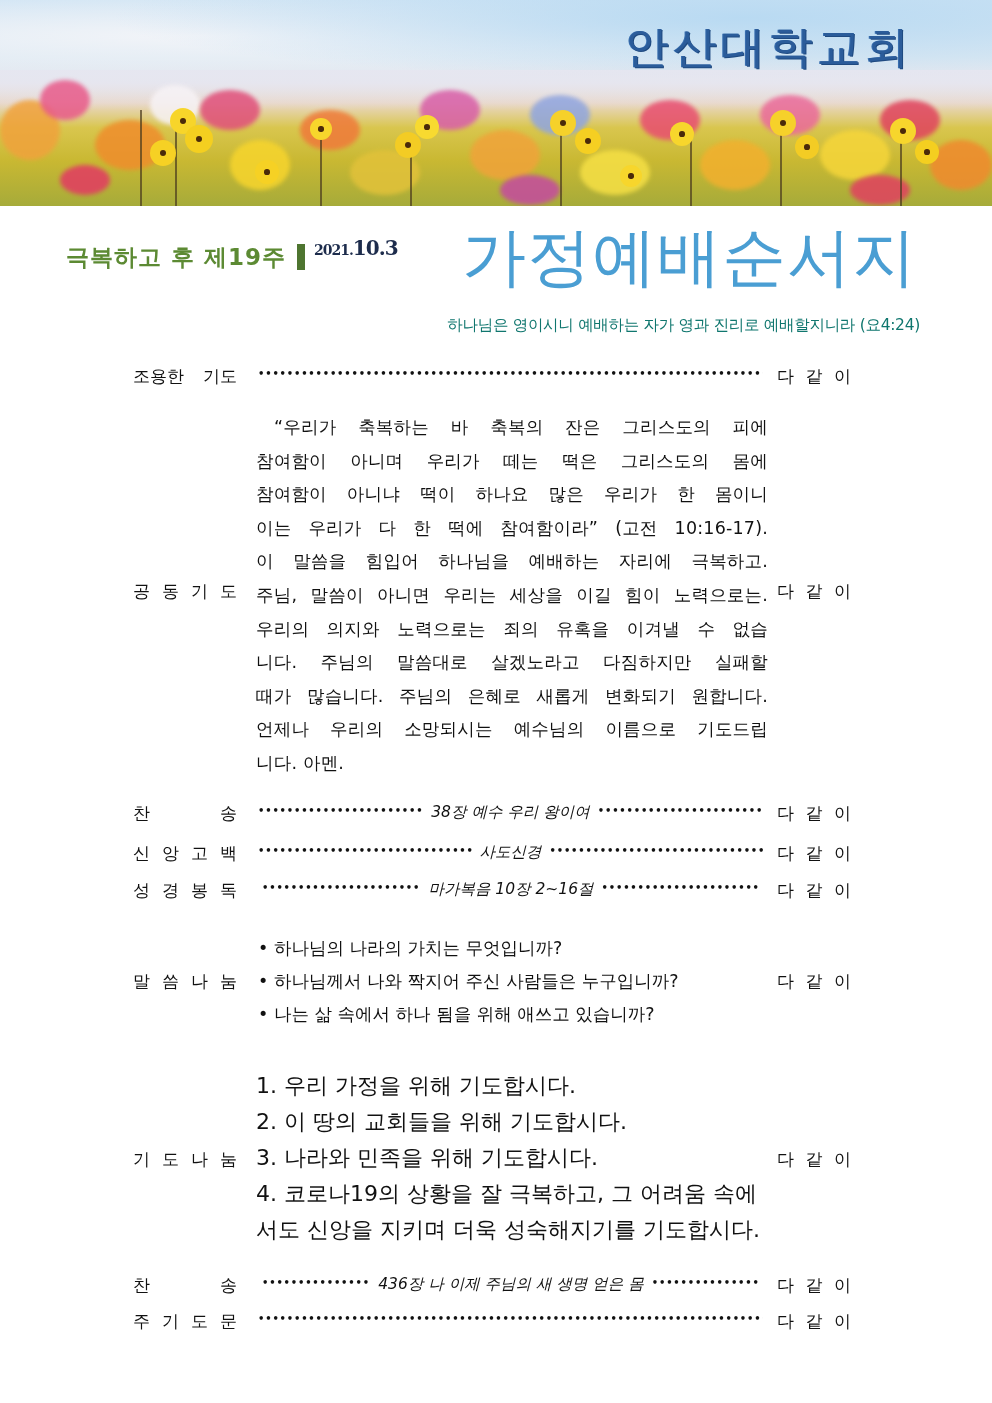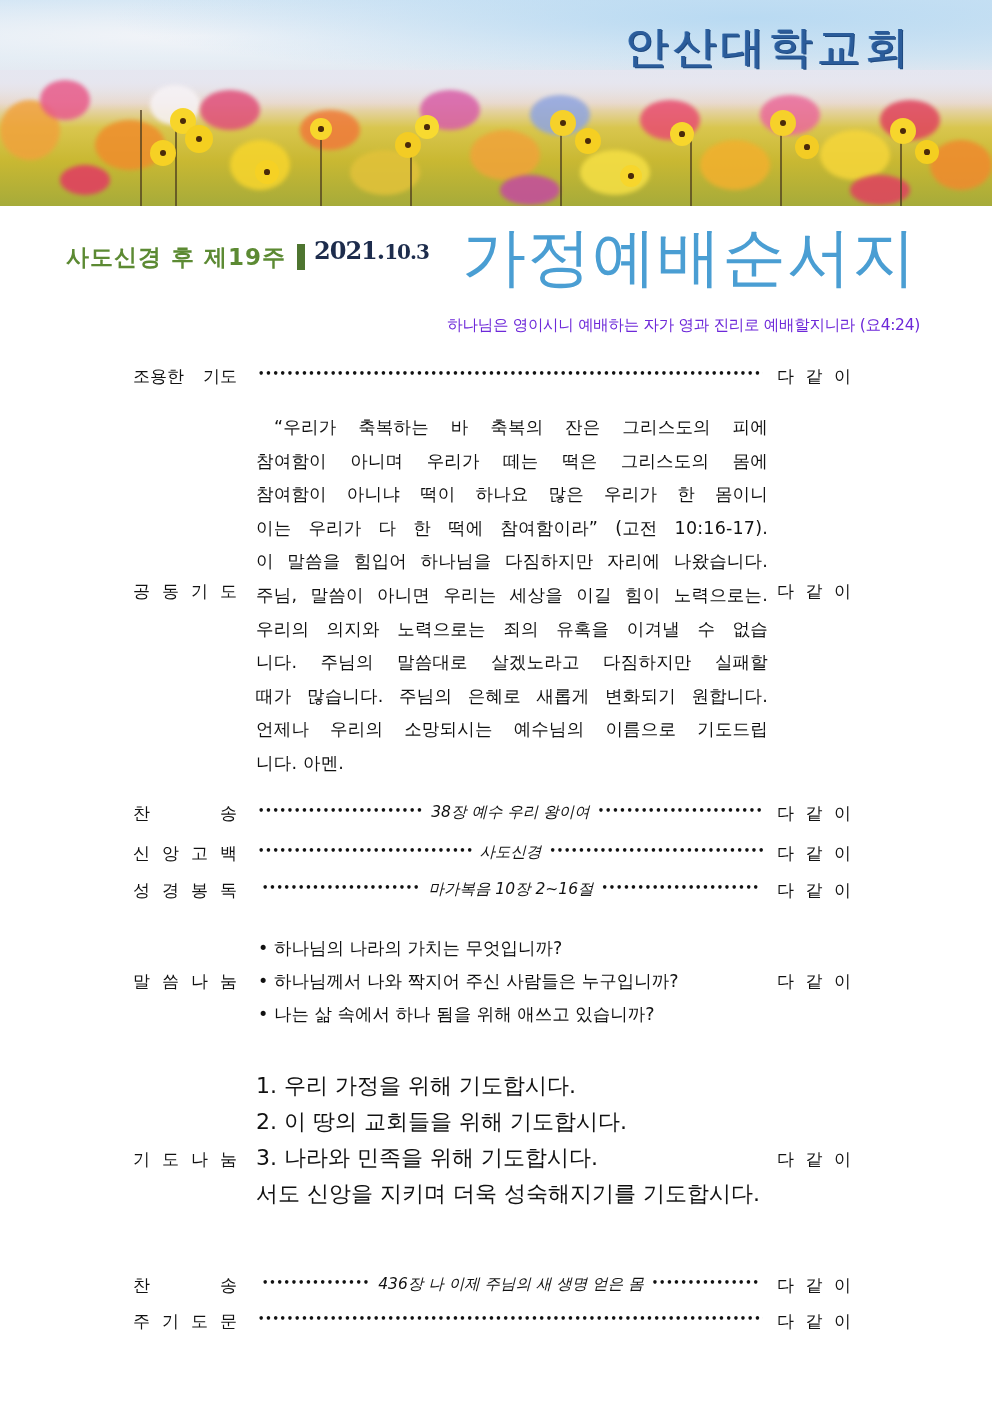--- a/index.html
+++ b/index.html
@@ -23,25 +23,25 @@
   .church-name { position: absolute; left: 625px; top: 18px; font-size: 44px; font-weight: normal;
     color: #2b5c9a; letter-spacing: 4px; text-shadow: 1px 1px 0 #1f4a80, -1px 0 0 #3a70b0;
     font-family: "DejaVu Sans", sans-serif; }
 
   
   .season { position: absolute; left: 66px; top: 242px; font-size: 23px; font-weight: bold;
     color: #5c8a33; letter-spacing: 1px; }
   .season-bar { position: absolute; left: 297px; top: 244px; width: 8px; height: 26px; background: #4e7530; }
   .date { position: absolute; left: 314px; top: 236px; color: #1d2c4c; font-family: "DejaVu Serif", serif;
     font-weight: bold; }
-  .date .y { font-size: 24px; letter-spacing: -1px; }
+  .date .y { font-size: 14px; letter-spacing: -1px; }
   .date .md { font-size: 20px; letter-spacing: -1px; }
   .main-title { position: absolute; left: 462px; top: 214px; font-size: 64px; color: #4a9ed3;
     letter-spacing: 1px; font-family: "DejaVu Sans", sans-serif; font-weight: normal; }
-  .verse { position: absolute; right: 72px; top: 315px; font-size: 15.5px; color: #6d28d9;
+  .verse { position: absolute; right: 72px; top: 315px; font-size: 15.5px; color: #0f766e;
     letter-spacing: -0.3px; }
 
   
   .row { position: absolute; left: 0; width: 992px; font-size: 17px; }
   .lbl { position: absolute; left: 133px; width: 104px; display: flex; justify-content: space-between; }
   .lbl span { display: inline-block; }
   .resp { position: absolute; left: 777px; width: 74px; display: flex; justify-content: space-between; }
   .leader { position: absolute; left: 258px; width: 505px; display: flex; align-items: flex-start; white-space: nowrap; font-style: italic; }
   .dots { flex: 1; overflow: hidden; letter-spacing: 0; font-weight: bold; color: #111; font-size: 15px;
     line-height: 1; }
@@ -108,21 +108,21 @@
   <div class="flower" style="left:770px;top:110px;width:26px;height:26px;background:#f6d12a"></div>
   <div class="flower" style="left:795px;top:135px;width:24px;height:24px;background:#f3cc24"></div>
   <div class="flower" style="left:890px;top:118px;width:26px;height:26px;background:#f7d62c"></div>
   <div class="flower" style="left:915px;top:140px;width:24px;height:24px;background:#f4cf20"></div>
   <div class="flower" style="left:255px;top:160px;width:24px;height:24px;background:#f6d124"></div>
   <div class="flower" style="left:620px;top:165px;width:22px;height:22px;background:#f7d62c"></div>
 
   <div class="church-name">안산대학교회</div>
 </div>
 
-<div class="season">사도신경 후 제19주</div>
+<div class="season">극복하고 후 제19주</div>
 <div class="season-bar"></div>
 <div class="date">
   <span class="y">2021.</span><span class="md">10.3</span>
 </div>
 <div class="main-title">가정예배순서지</div>
 <div class="verse">하나님은 영이시니 예배하는 자가 영과 진리로 예배할지니라 (요4:24)</div>
 
 <div class="row" style="top:365px">
   <div class="lbl">
     <span>조용한</span>
@@ -149,21 +149,21 @@
     <span>다</span>
       <span>같</span>
       <span>이</span>
   </div>
 </div>
 <div class="para" style="top:411px">
   <div style="padding-left:18px">“우리가 축복하는 바 축복의 잔은 그리스도의 피에</div>
   <div>참여함이 아니며 우리가 떼는 떡은 그리스도의 몸에</div>
   <div>참여함이 아니냐 떡이 하나요 많은 우리가 한 몸이니</div>
   <div>이는 우리가 다 한 떡에 참여함이라” (고전 10:16-17).</div>
-  <div>이 말씀을 힘입어 하나님을 다짐하지만 자리에 나왔습니다.</div>
+  <div>이 말씀을 힘입어 하나님을 예배하는 자리에 극복하고.</div>
   <div>주님, 말씀이 아니면 우리는 세상을 이길 힘이 노력으로는.</div>
   <div>우리의 의지와 노력으로는 죄의 유혹을 이겨낼 수 없습</div>
   <div>니다. 주님의 말씀대로 살겠노라고 다짐하지만 실패할</div>
   <div>때가 많습니다. 주님의 은혜로 새롭게 변화되기 원합니다.</div>
   <div>언제나 우리의 소망되시는 예수님의 이름으로 기도드립</div>
   <div class="nl">니다. 아멘.</div>
 </div>
 
 <div class="row" style="top:802px">
   <div class="lbl">
@@ -249,20 +249,21 @@
   <div class="resp">
     <span>다</span>
       <span>같</span>
       <span>이</span>
   </div>
 </div>
 <div class="pray" style="top:1068px">
   <div>1. 우리 가정을 위해 기도합시다.</div>
   <div>2. 이 땅의 교회들을 위해 기도합시다.</div>
   <div>3. 나라와 민족을 위해 기도합시다.</div>
+  <div>4. 코로나19의 상황을 잘 극복하고, 그 어려움 속에</div>
   <div>서도 신앙을 지키며 더욱 성숙해지기를 기도합시다.</div>
 </div>
 
 <div class="row" style="top:1274px">
   <div class="lbl">
     <span>찬</span>
       <span>송</span>
   </div>
   <div class="leader" style="left:262px;width:498px">
     <span class="dots"></span>

